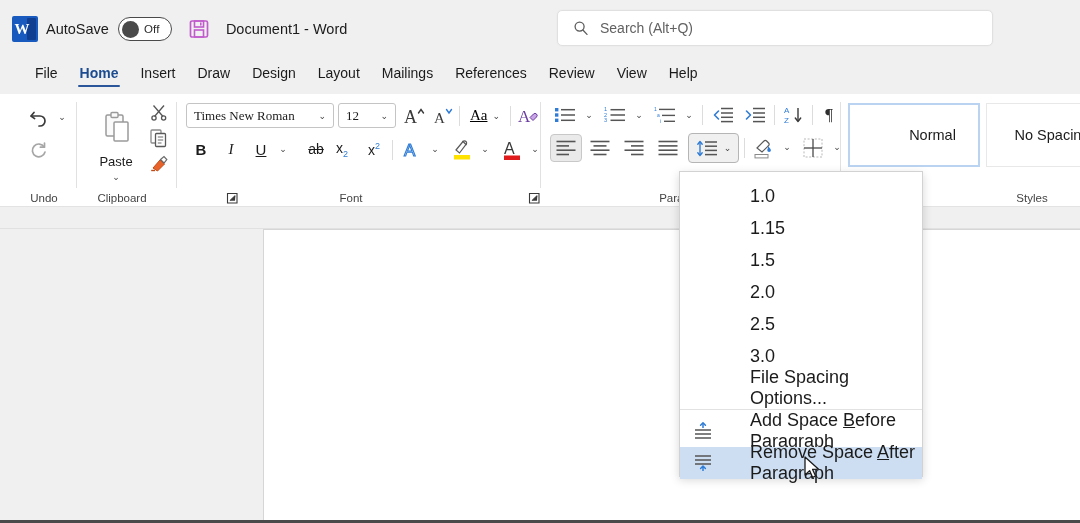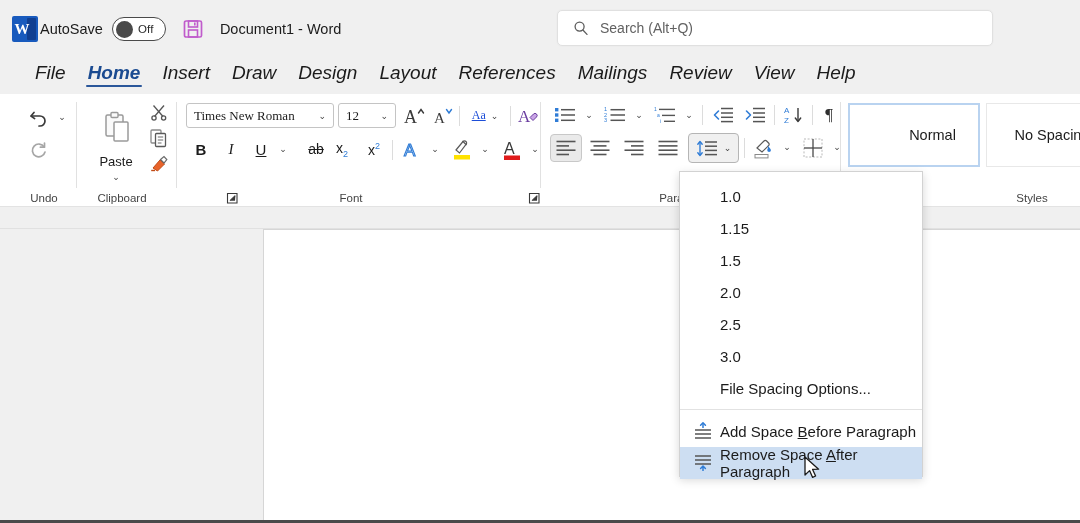--- a/index.html
+++ b/index.html
@@ -25,21 +25,21 @@
     color: #fff; font-size: 15px; font-weight: bold;
     font-family: "Liberation Serif", serif;
     position: relative;
   }
   .word-logo::after{
     content:""; position:absolute; right:2px; top:2px; bottom:2px; width:9px;
     background:#103f91; border-radius:1px;
   }
   .word-logo span { position: relative; z-index: 2; margin-right: 6px; }
   .autosave-label {
-    margin-left: 2px; font-size: 14.5px; color: #1b1b1b;
+    margin-left: 8px; font-size: 14.5px; color: #1b1b1b;
   }
   .toggle {
     margin-left: 9px; width: 54px; height: 24px; border-radius: 12px;
     border: 1.4px solid #4a4a4a; background: #fff;
     display: flex; align-items: center; position: relative;
   }
   .toggle .knob {
     width: 17px; height: 17px; border-radius: 50%;
     background: #4a4a4a; margin-left: 3px;
   }
@@ -61,22 +61,22 @@
     margin-left: 11px; font-size: 14px; color: #616161;
   }
 
   
   .tabbar {
     position: absolute; left: 0; top: 58px; width: 1080px; height: 36px;
     background: #f0f0f0;
     display: flex; align-items: flex-start; padding-left: 24px;
   }
   .tab {
-    font-size: 19px; color: #1b1b1b; padding: 3px 11px 0 11px; height: 33px;
-    line-height: 24px; position: relative; white-space: nowrap; cursor: default; font-style: italic;
+    font-size: 14px; color: #1b1b1b; padding: 3px 11px 0 11px; height: 33px;
+    line-height: 24px; position: relative; white-space: nowrap; cursor: default;
   }
   .tab.active { color: #1b4b91; font-weight: bold; }
   .tab.active::after {
     content: ""; position: absolute; left: 9px; right: 9px; bottom: 4px;
     height: 2.5px; background: #2b579a; border-radius: 2px;
   }
 
   
   .ribbon {
     position: absolute; left: 0; top: 94px; width: 1080px; height: 113px;
@@ -103,21 +103,21 @@
   .chev { font-size: 9px; color: #444; }
 
   .combo {
     position: absolute; border: 1px solid #c4c4c4; border-radius: 3px;
     background: #fff; display: flex; align-items: center; height: 25px;
   }
   .combo .ctext { font-size: 13px; color: #1b1b1b; margin-left: 7px;
      font-family: "Liberation Serif", serif; }
   .combo .cchev { position: absolute; right: 7px; font-size: 9px; color: #444; }
 
-  .icon-txt { font-size: 12px; color: #1d4ed8; font-family: "Liberation Serif", serif; text-decoration: underline; }
+  .icon-txt { font-size: 15px; color: #000000; font-family: "Liberation Serif", serif; text-decoration: underline; }
 
   
   .style-card {
     position: absolute; top: 105px; height: 72px; background: #fff;
     border: 1px solid #d8d8d8;
     display: flex; align-items: center; justify-content: center;
     font-size: 14.5px; color: #1b1b1b; cursor: default;
   }
   .style-card.selected { border: 2px solid #b9d3f0; padding-left: 37px; }
 
@@ -141,21 +141,21 @@
   
   .menu {
     position: absolute; left: 679px; top: 171px; width: 244px; height: 306px;
     background: #ffffff;
     border: 1px solid #d2d2d2;
     box-shadow: 0 3px 9px rgba(0,0,0,.16);
     z-index: 40;
   }
   .menu-item {
     height: 32px; display: flex; align-items: center;
-    font-size: 15px; color: #1b1b1b; cursor: default; padding-left: 40px;
+    font-size: 18px; color: #1b1b1b; cursor: default; padding-left: 70px;
   }
   .menu-item.num { height: 32px; }
   .menu-item.highlight { background: #cddef2; }
   .menu-sep { height: 1px; background: #e2e2e2; margin: 5px 0 5px 0; }
   .menu-icon {
     position: absolute; left: 12px; width: 22px; height: 18px;
   }
   .mi-wrap { position: relative; }
 
   .cursor { position: absolute; left: 804px; top: 456px; z-index: 60; }
@@ -195,22 +195,22 @@
     </div>
   </div>
 
   <div class="tabbar">
     <div class="tab">File</div>
     <div class="tab active">Home</div>
     <div class="tab">Insert</div>
     <div class="tab">Draw</div>
     <div class="tab">Design</div>
     <div class="tab">Layout</div>
+    <div class="tab">Mailings</div>
     <div class="tab">References</div>
-    <div class="tab">Mailings</div>
     <div class="tab">Review</div>
     <div class="tab">View</div>
     <div class="tab">Help</div>
   </div>
 
   <div class="ribbon">
 
     <div class="grp" style="left:12px;width:64px;">
       <div class="rbtn" style="left:12px;top:10px;width:30px;height:28px;">
         <svg width="22" height="20" viewBox="0 0 22 20">

